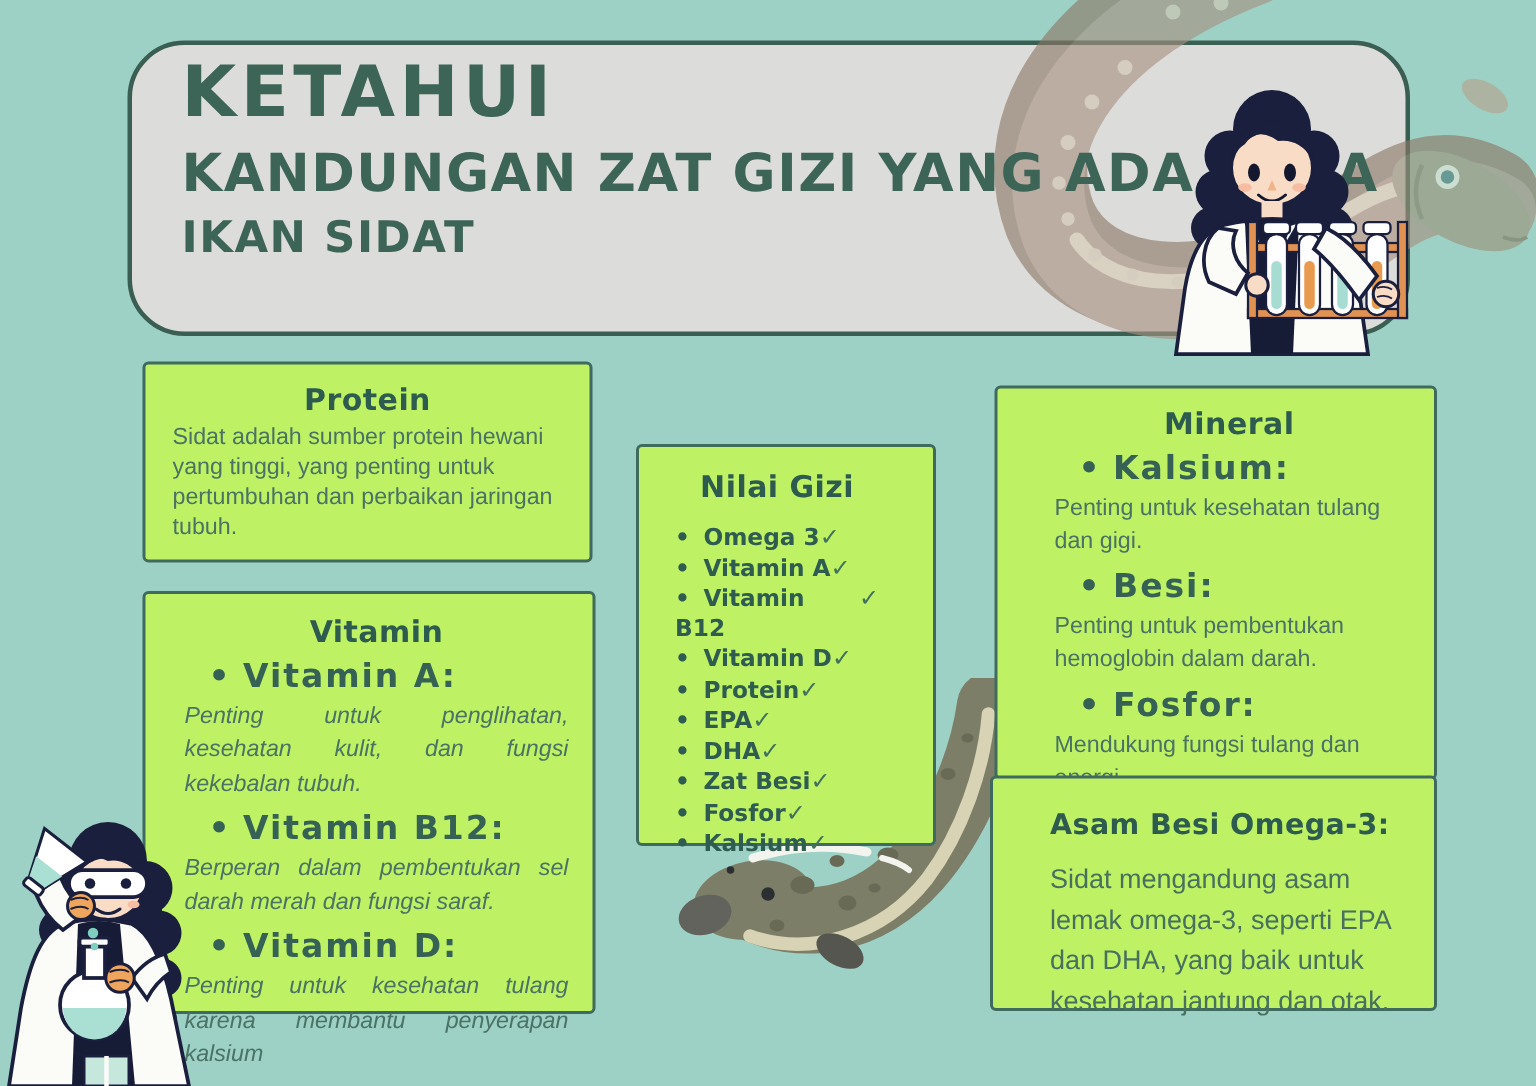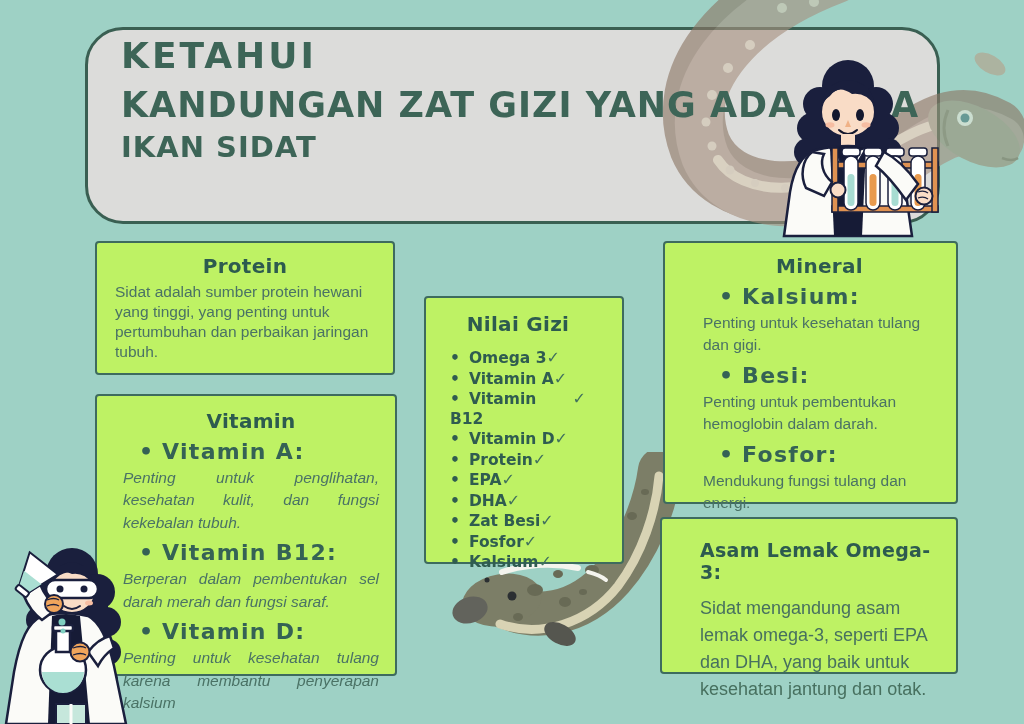--- a/index.html
+++ b/index.html
@@ -12,37 +12,37 @@
   
   .header-box {
     position:absolute; left:85px; top:27px; width:855px; height:197px;
     background:#dcdcda; border:3px solid #3a5f52; border-radius:38px;
     z-index:1;
   }
   .header-text {
     position:absolute; left:121px; top:38px; z-index:3; color:#3d6557;
     font-weight:bold; line-height:1;
   }
-  .header-text .l1 { font-size:36px; letter-spacing:3px; }
+  .header-text .l1 { font-size:47px; letter-spacing:3px; }
   .header-text .l2 { font-size:35px; letter-spacing:1px; margin-top:14px; }
   .header-text .l3 { font-size:29px; letter-spacing:1px; margin-top:10px; }
   
   .card {
     position:absolute; background:#bef264; border:2.5px solid #3e6b5e;
     border-radius:4px; z-index:4; color:#4a7265;
   }
   .card h2 {
     text-align:center; color:#2d5b4f; font-size:20px; letter-spacing:.3px;
     font-weight:bold;
   }
   .card-protein { left:95px;  top:241px; width:300px; height:134px; padding:11px 18px 0 18px; }
   .card-protein p { font-family:"Liberation Sans", sans-serif; font-size:15.5px; line-height:1.3; margin-top:4px; }
   .card-vitamin { left:95px;  top:394px; width:302px; height:282px; padding:13px 16px 0 26px; }
   .card-nilai   { left:424px; top:296px; width:200px; height:268px; padding:14px 36px 0 24px; }
-  .card-mineral { left:663px; top:241px; width:295px; height:263px; padding:11px 20px 0 38px; }
+  .card-mineral { left:663px; top:257px; width:295px; height:263px; padding:11px 20px 0 38px; }
   .card-omega   { left:660px; top:517px; width:298px; height:157px; padding:20px 24px 0 38px; }
   .bullet-line {
     font-weight:bold; color:#35625563; color:#356255; letter-spacing:1.3px;
     font-size:22px; padding-left:16px; margin-top:6px; margin-bottom:3px;
   }
   .bullet-line .b { margin-right:9px; letter-spacing:0; }
   .desc {
     font-family:"Liberation Sans", sans-serif; font-size:15.5px;
     line-height:1.45; color:#4a7265;
   }
@@ -197,21 +197,21 @@
     <h2>Mineral</h2>
     <div class="bullet-line"><span class="b">•</span><span>Kalsium:</span></div>
     <p class="desc">Penting untuk kesehatan tulang dan gigi.</p>
     <div class="bullet-line"><span class="b">•</span><span>Besi:</span></div>
     <p class="desc">Penting untuk pembentukan hemoglobin dalam darah.</p>
     <div class="bullet-line"><span class="b">•</span><span>Fosfor:</span></div>
     <p class="desc">Mendukung fungsi tulang dan energi.</p>
   </div>
 
   <div class="card card-omega">
-    <h2>Asam Lemak Omega-3:</h2>
+    <h2>Asam Besi Omega-3:</h2>
     <p>Sidat mengandung asam lemak omega-3, seperti EPA dan DHA, yang baik untuk kesehatan jantung dan otak.</p>
   </div>
 
   <svg id="sci-top" class="illus" width="176" height="182" viewBox="0 0 176 182">
     <g fill="#1a1f3d">
       <circle cx="76" cy="28" r="26"></circle>
         <circle cx="48" cy="46" r="17"></circle>
         <circle cx="40" cy="70" r="15"></circle>
       <circle cx="36" cy="94" r="14"></circle>
         <circle cx="38" cy="118" r="13"></circle>

